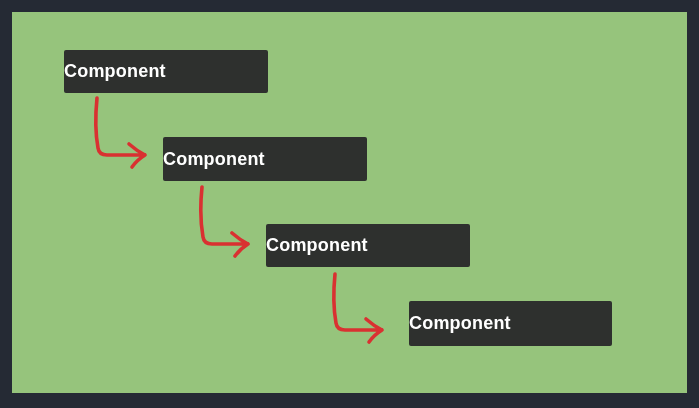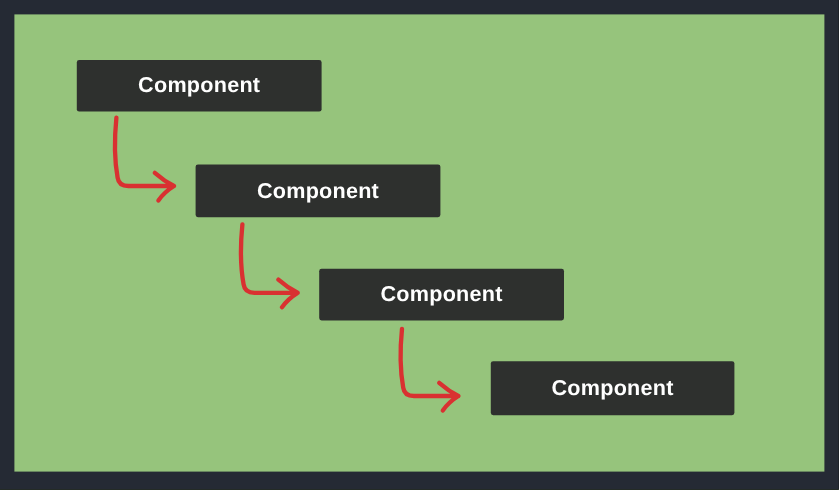--- a/index.html
+++ b/index.html
@@ -26,21 +26,21 @@
     width: 699px;
     height: 408px;
     pointer-events: none;
   }
   .node {
     position: absolute;
     background: var(--node-fill, #2e302e);
     border-radius: 2px;
     display: flex;
     align-items: center;
-    justify-content: center;
+    justify-content: flex-start;
   }
   .node span {
     color: var(--node-text, #ffffff);
     font-size: 18px;
     font-weight: 700;
     letter-spacing: 0.2px;
     line-height: 1;
     padding-bottom: 1px;
   }
 </style>

